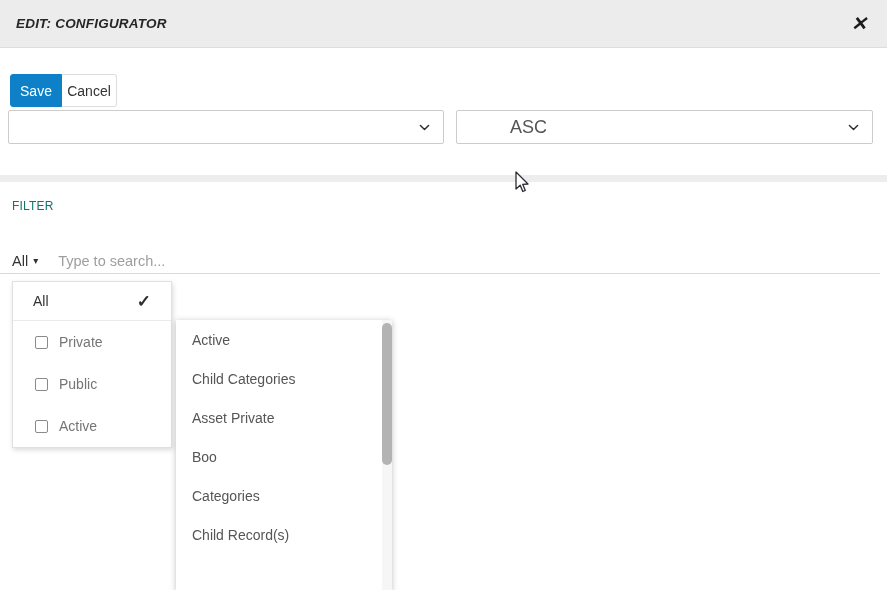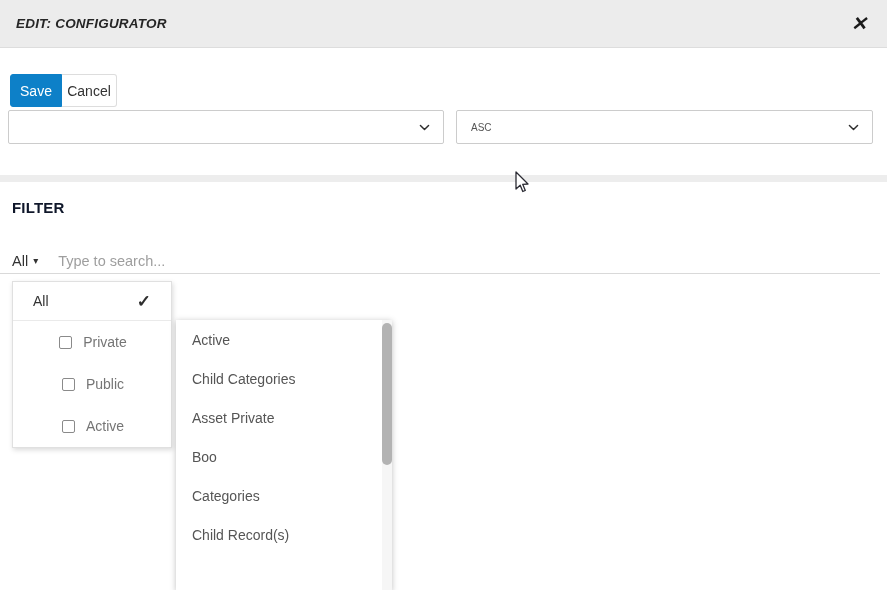--- a/index.html
+++ b/index.html
@@ -45,26 +45,26 @@
     border-left:none;border-radius:0 3px 3px 0;
   }
   
   .select{
     position:absolute;top:110px;height:34px;background:#fff;
     border:1px solid #ccc;border-radius:2px;display:flex;align-items:center;
     justify-content:space-between;padding:0 12px 0 14px;cursor:pointer;
   }
   .select-field{left:8px;width:436px;}
   .select-order{left:456px;width:417px;}
-  .select-value{font-size:10px;color:#555;}
+  .select-value{font-size:18px;color:#555;margin-left:39px;}
   .chev{width:13px;height:13px;display:block;}
   
   .divider-band{position:absolute;left:0;top:175px;width:887px;height:7px;background:var(--divider);}
   
-  .filter-heading{position:absolute;left:12px;top:199px;font-size:15px;font-weight:bold;color:#0f172a;letter-spacing:.2px;}
+  .filter-heading{position:absolute;left:12px;top:199px;font-size:12px;font-weight:normal;color:#0f766e;letter-spacing:.2px;}
   .search-row{position:absolute;left:0;top:248px;width:880px;height:26px;border-bottom:1px solid #d9d9d9;display:flex;align-items:center;}
   .scope-trigger{display:flex;align-items:center;margin-left:12px;cursor:pointer;}
   .scope-label{font-size:14.5px;color:#333;}
   .scope-caret{font-size:10px;color:#333;margin-left:5px;}
   .search-input{
     border:none;outline:none;font-size:14.5px;color:#333;margin-left:20px;width:700px;
     font-family:Liberation Sans, sans-serif;background:transparent;
   }
   .search-input::placeholder{color:#9e9e9e;}
   
@@ -74,21 +74,21 @@
     z-index:5;
   }
   .menu-row{
     height:39px;display:flex;align-items:center;padding:0 20px;cursor:pointer;
     font-size:14px;color:#333;
   }
   .menu-row-all{justify-content:space-between;border-bottom:1px solid #eaeaea;}
   .check-glyph{font-size:17px;font-weight:bold;color:#2e2e2e;}
   .menu-row-addfilter{background:var(--menu-hover-bg);border-bottom:1px solid #eee;}
   .addfilter-arrow{margin-left:5px;font-size:15px;color:#555;}
-  .menu-row-checkbox{height:42px;padding:0 20px 0 22px;justify-content:center;}
+  .menu-row-checkbox{height:42px;padding:0 20px 0 22px;}
   .checkbox{
     width:13px;height:13px;border:1px solid #8a8a8a;border-radius:2px;background:#fff;
     margin-right:11px;flex:0 0 auto;cursor:pointer;
   }
   .checkbox-label{font-size:14px;color:var(--text-gray);}
   
   .field-submenu{
     position:absolute;left:176px;top:320px;width:216px;height:271px;background:#fff;
     box-shadow:0 1px 6px rgba(0,0,0,.25);z-index:6;overflow:hidden;
   }

